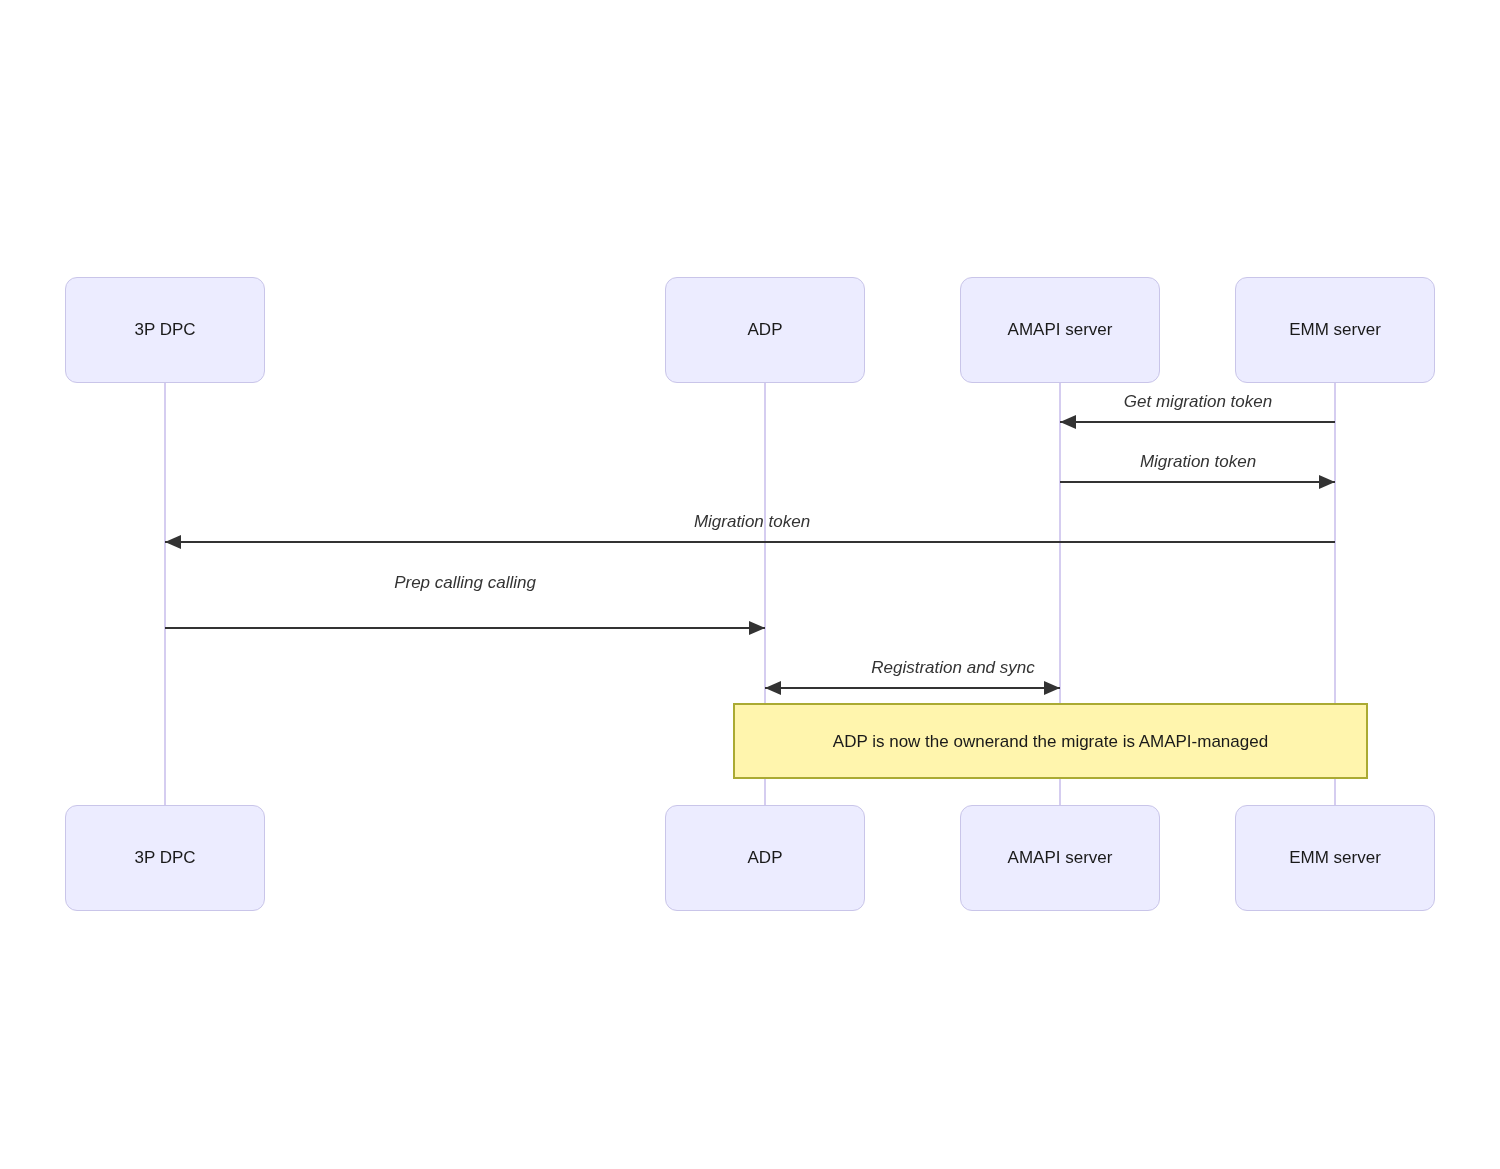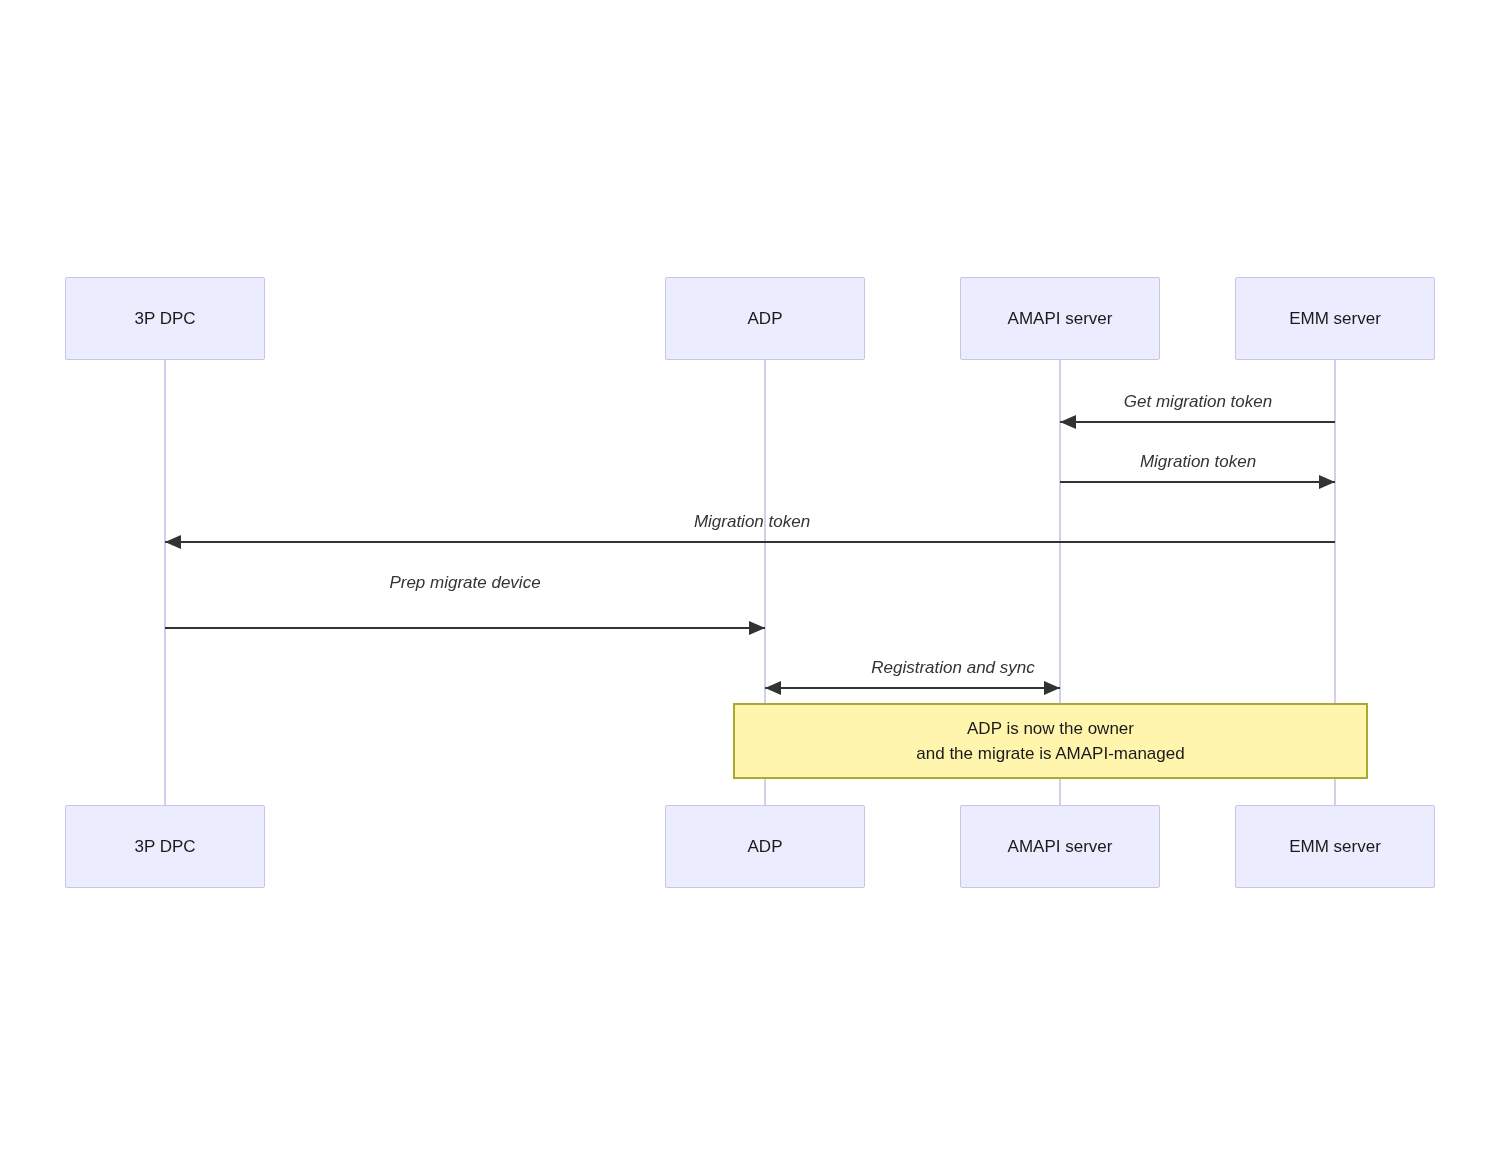--- a/index.html
+++ b/index.html
@@ -14,24 +14,24 @@
   .lifeline {
     position: absolute;
     top: 360px;
     height: 446px;
     width: 2px;
     background: var(--lifeline, #d5cdf0);
   }
   .actor {
     position: absolute;
     width: 200px;
-    height: 83px;
+    height: 106px;
     background: var(--actor-fill, #ECECFF);
     border: 1px solid var(--actor-border, #c9c5e9);
-    border-radius: 2px;
+    border-radius: 12px;
     box-sizing: border-box;
     display: flex;
     align-items: center;
     justify-content: center;
     font-size: 17px;
     color: var(--actor-text, #1a1a1a);
   }
   .msg-label {
     position: absolute;
     transform: translateX(-50%);
@@ -59,21 +59,21 @@
     border-bottom: 7px solid transparent;
     border-left: 16px solid var(--arrow, #333333);
   }
   .note {
     position: absolute;
     left: 733px; top: 703px; width: 635px; height: 76px;
     background: var(--note-fill, #FFF5AD);
     border: 2px solid var(--note-border, #AAAA33);
     box-sizing: border-box;
     display: flex;
-    flex-direction: column;
+    flex-direction: row;
     align-items: center;
     justify-content: center;
     font-size: 17px;
     line-height: 25px;
     color: var(--note-text, #1a1a1a);
     text-align: center;
   }
 </style>
 </head>
 <body>
@@ -110,21 +110,21 @@
     <div class="head-right"></div>
   </div>
 
   <div class="msg-label" style="left:752px; top:510px">Migration token</div>
   <div class="msg" style="left:165px; top:541px; width:1170px">
     <div class="line"></div>
     <div class="head-left"></div>
   </div>
 
   <div class="msg-label" style="left:465px; top:571px">
-    <div>Prep migrate device</div>
+    <div>Prep calling calling</div>
   </div>
   <div class="msg" style="left:165px; top:627px; width:600px">
     <div class="line"></div>
     <div class="head-right"></div>
   </div>
 
   <div class="msg-label" style="left:953px; top:656px">Registration and sync</div>
   <div class="msg" style="left:765px; top:687px; width:295px">
     <div class="line"></div>
     <div class="head-left"></div>

